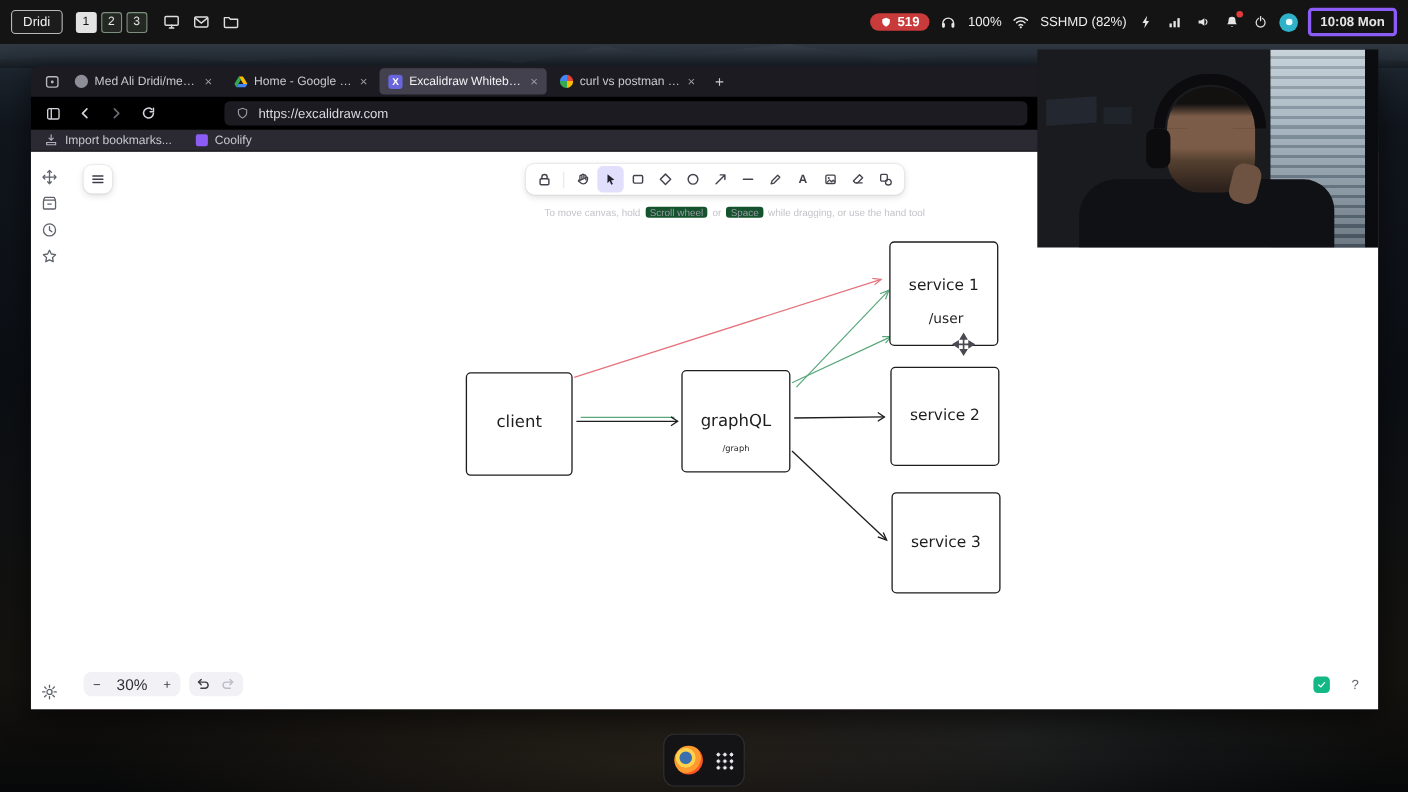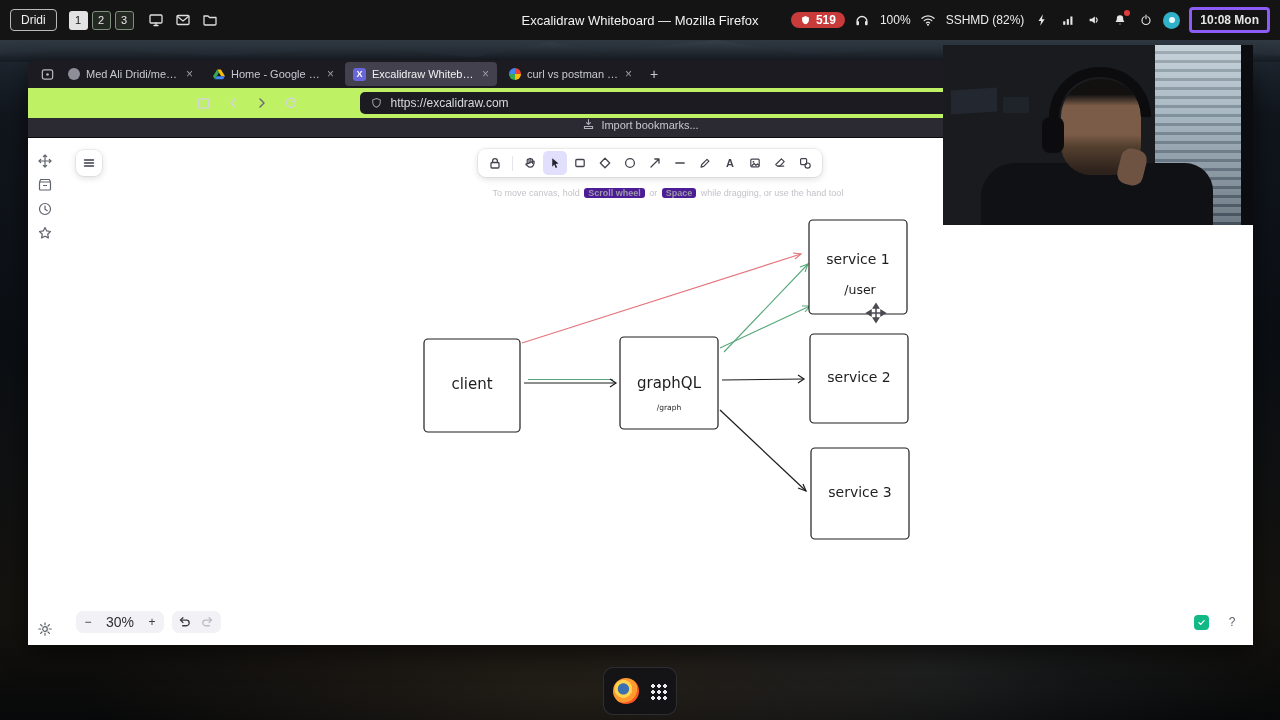--- a/index.html
+++ b/index.html
@@ -42,41 +42,41 @@
   .tab { height:24px; border-radius:4px; display:flex; align-items:center; gap:6px; padding:0 8px; color:#c9c9d1; font-size:11px; margin-right:3px; }
   .tab.active { background:#42414d; color:#f2f2f5; }
   .tab .t { flex:1; overflow:hidden; white-space:nowrap; text-overflow:ellipsis; }
   .tab .x { color:#9d9da6; font-size:12px; }
   .fav { width:13px; height:13px; flex:0 0 13px; display:flex; align-items:center; justify-content:center; }
   .fav-globe { width:12px; height:12px; border-radius:50%; background:#8e8e98; }
   .fav-x { width:13px; height:13px; border-radius:3px; background:#6965db; color:#fff; font-size:9px; display:flex; align-items:center; justify-content:center; font-weight:bold; }
   .fav-g { width:12px; height:12px; border-radius:50%; background:conic-gradient(#ea4335 0 25%,#fbbc05 25% 50%,#34a853 50% 75%,#4285f4 75% 100%); }
   .newtab { width:22px; height:22px; display:flex; align-items:center; justify-content:center; color:#c9c9d1; font-size:14px; border-radius:4px; }
 
-  .navbar { height:30px; background:#bef264; display:flex; align-items:center; padding:0 8px; gap:5px;justify-content:center; }
+  .navbar { height:30px; background:#000000; display:flex; align-items:center; padding:0 8px; gap:5px; }
   .navbtn { width:24px; height:24px; border-radius:4px; display:flex; align-items:center; justify-content:center; color:#d4d4dc; }
   .navbtn.dim { color:#6c6b76; }
   .urlpill { height:22px; width:730px; margin-left:52px; background:#1c1b22; border-radius:5px;
     display:flex; align-items:center; gap:8px; padding:0 10px; color:#d8d8e0; font-size:12px; }
-  .bmbar { height:20px; background:#2b2a33; border-bottom:1px solid #0c0c10; display:flex; align-items:center; gap:22px; padding:0 12px; font-size:11px; color:#c6c6ce;flex-direction:column; }
+  .bmbar { height:20px; background:#2b2a33; border-bottom:1px solid #0c0c10; display:flex; align-items:center; gap:22px; padding:0 12px; font-size:11px; color:#c6c6ce; }
   .bmitem { display:flex; align-items:center; gap:6px; }
   .fav-coolify { width:11px; height:11px; border-radius:2px; background:#8b5cf6; }
 
   
   .content { position:absolute; left:0; top:78px; right:0; bottom:0; background:#ffffff; }
   .stripicon { position:absolute; left:9px; width:16px; height:16px; color:#5f636b; }
   .island { position:absolute; background:#fff; border-radius:8px;
     box-shadow:0 0 0 1px rgba(0,0,0,.05), 0 2px 7px rgba(0,0,0,.14); }
   .menu-island { left:48px; top:12px; width:26px; height:26px; display:flex; align-items:center; justify-content:center; color:#3d3d49; }
   .toolbar { left:450px; top:11px; height:28px; display:flex; align-items:center; padding:0 5px; gap:1px; }
   .tool { width:24px; height:24px; border-radius:5px; display:flex; align-items:center; justify-content:center; color:#43434e; }
   .tool.active { background:#e1dffb; color:#22222d; }
   .tsep { width:1px; height:15px; background:#e5e5eb; margin:0 4px; }
   .hint { position:absolute; left:420px; top:50px; width:440px; text-align:center; font-size:9px; color:#c3c3c9; }
-  .key { background:#4c1d95; border-radius:3px; padding:0 4px; color:#9b9ba5; margin:0 2px;font-weight:bold; }
+  .key { background:#14532d; border-radius:3px; padding:0 4px; color:#9b9ba5; margin:0 2px; }
   .zoom { left:48px; top:473px; height:22px; display:flex; align-items:center; background:#f2f1f6; border-radius:7px; position:absolute; }
   .zbtn { width:24px; text-align:center; color:#3c3c44; font-size:12px; }
   .zlabel { width:40px; text-align:center; font-size:14px; color:#2e2e36; }
   .hist { left:144px; top:473px; height:22px; position:absolute; background:#f2f1f6; border-radius:7px; display:flex; align-items:center; padding:0 5px; gap:7px; }
   .hbtn { width:16px; height:16px; color:#3c3c44; }
   .hbtn.dim { color:#bcbcc6; }
   .tealbadge { position:absolute; left:1166px; top:477px; width:15px; height:15px; border-radius:4px; background:#12b886; display:flex; align-items:center; justify-content:center; }
   .helpbtn { position:absolute; left:1194px; top:474px; width:20px; height:20px; border-radius:50%; display:flex; align-items:center; justify-content:center; font-size:12px; color:#62626c; }
   .canvas-svg { position:absolute; inset:0; width:100%; height:100%; }
   .nodelabel { fill:#1e1e1e; font-family:"DejaVu Sans",sans-serif; }
@@ -134,21 +134,20 @@
             <rect x="2" y="3.5" width="12" height="9" rx="1"></rect>
             <path d="M2.5 4.5L8 9l5.5-4.5"></path>
           </svg>
       </span>
       <span class="sysicon">
         <svg class="ic" width="16" height="16" viewBox="0 0 16 16" fill="none" stroke="currentColor" stroke-width="1.3" stroke-linejoin="round">
             <path d="M2 4h4l1.5 1.5H14V12a1 1 0 0 1-1 1H3a1 1 0 0 1-1-1z"></path>
           </svg>
       </span>
     </div>
-    <div class="sys-title">Excalidraw Whiteboard — Mozilla Firefox</div>
     <div class="sys-right">
       <div class="badge">
         <svg class="ic" width="11" height="11" viewBox="0 0 16 16" fill="#ffffff">
             <path d="M8 1.5l5 2v3.6c0 3.2-2.2 5.1-5 6.4-2.8-1.3-5-3.2-5-6.4V3.5z"></path>
           </svg>
         <span>519</span>
       </div>
       <span class="sysicon">
         <svg class="ic" width="16" height="16" viewBox="0 0 16 16" fill="none" stroke="currentColor" stroke-width="1.3">
             <path d="M3 9.5a5 5 0 0 1 10 0"></path>

